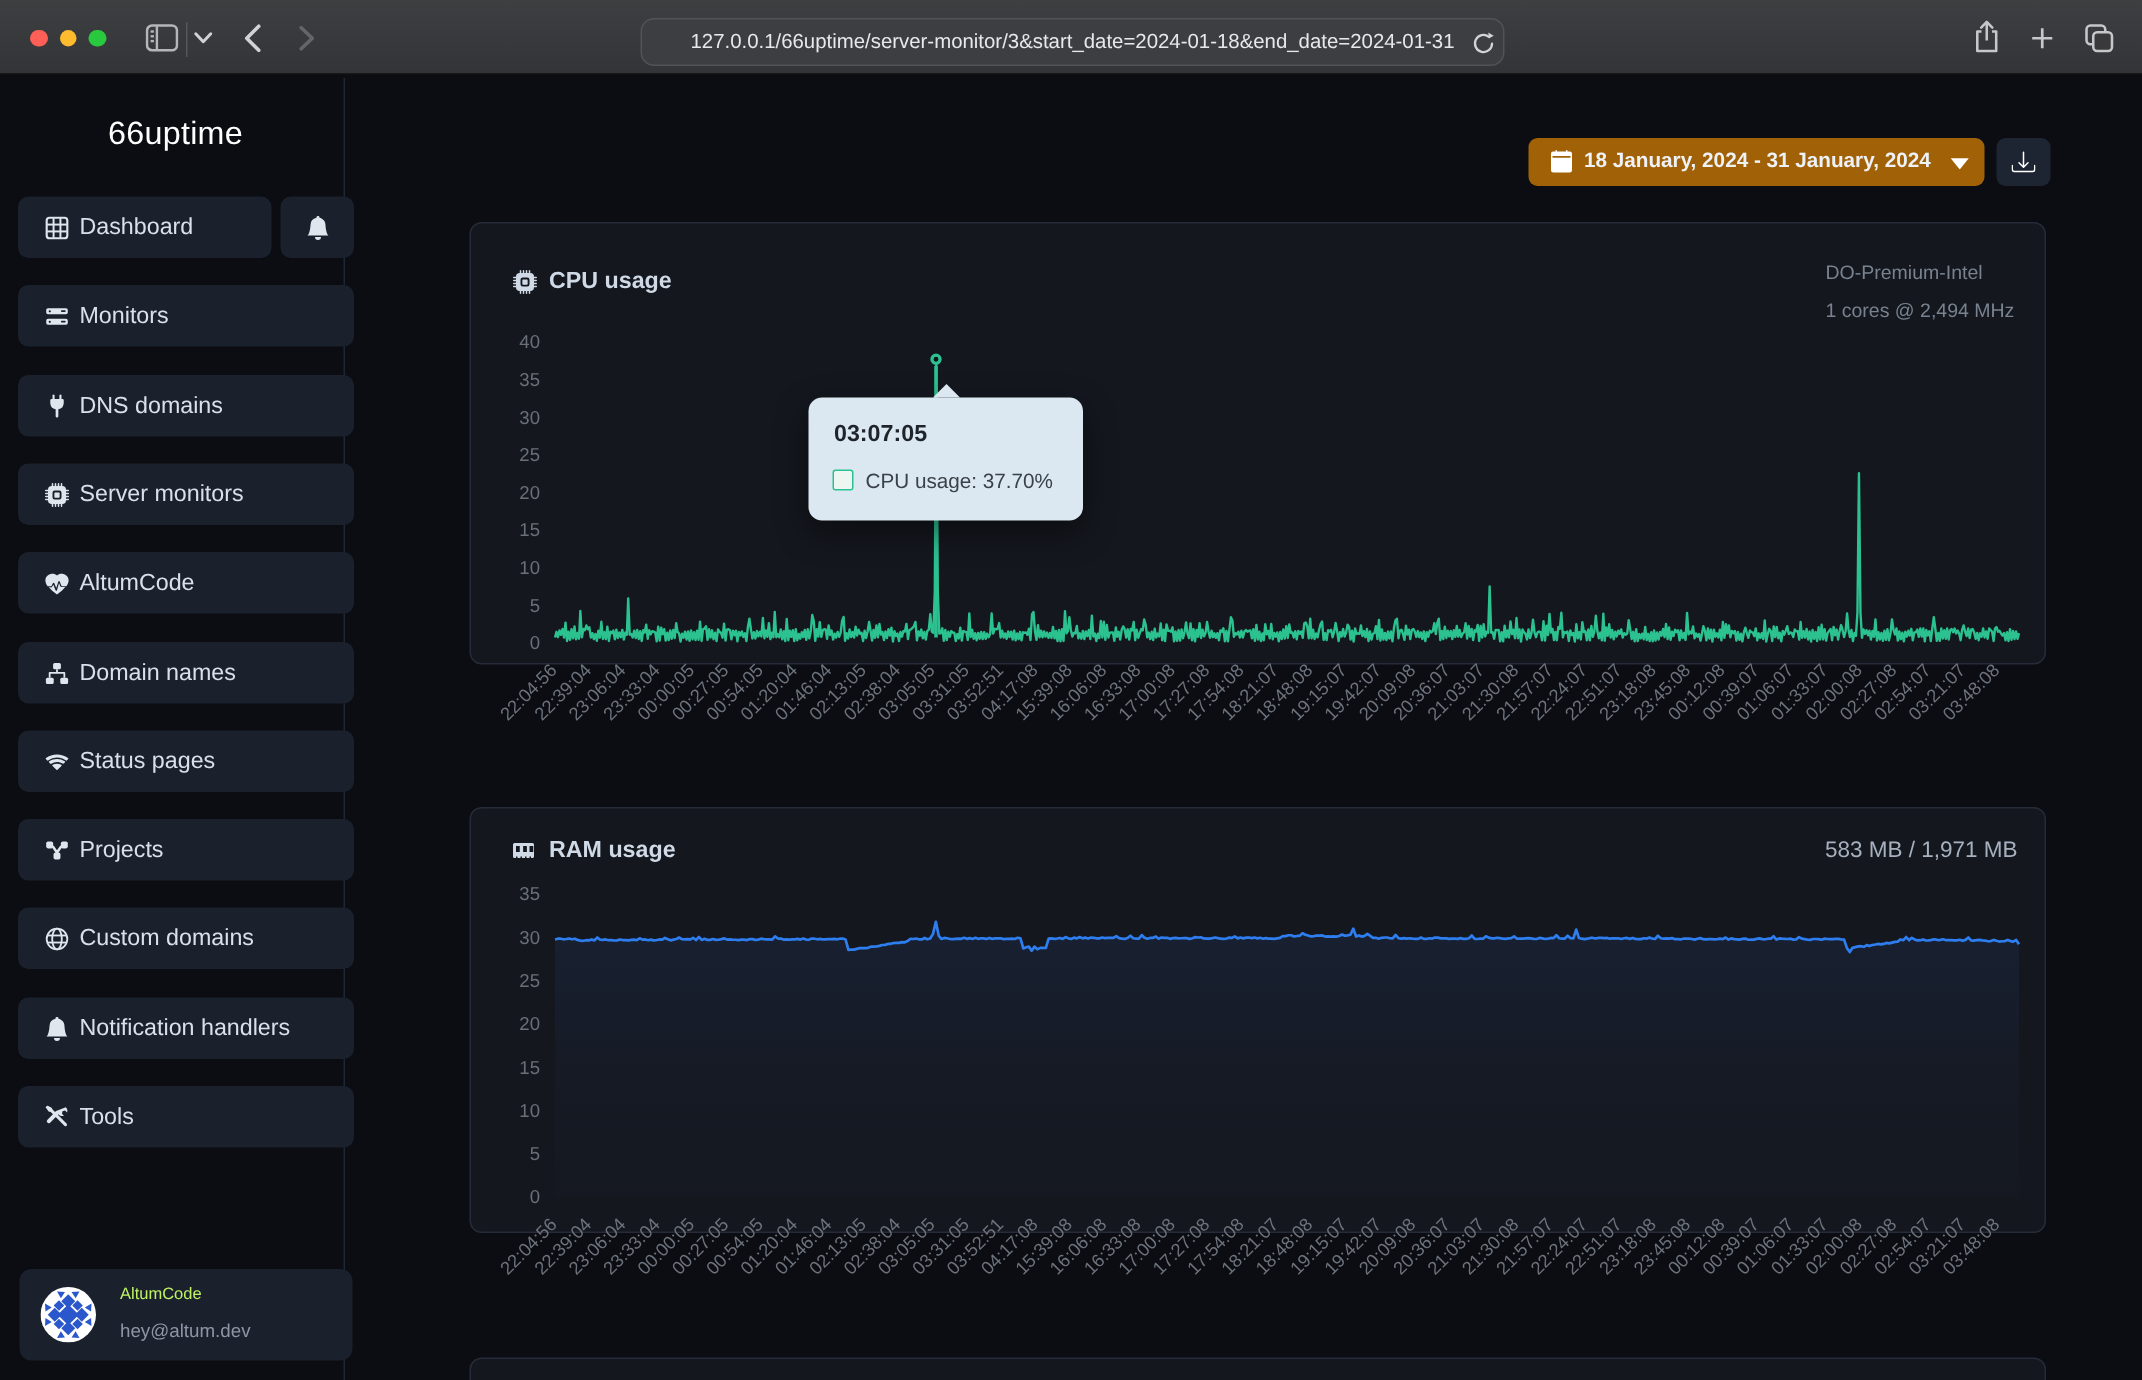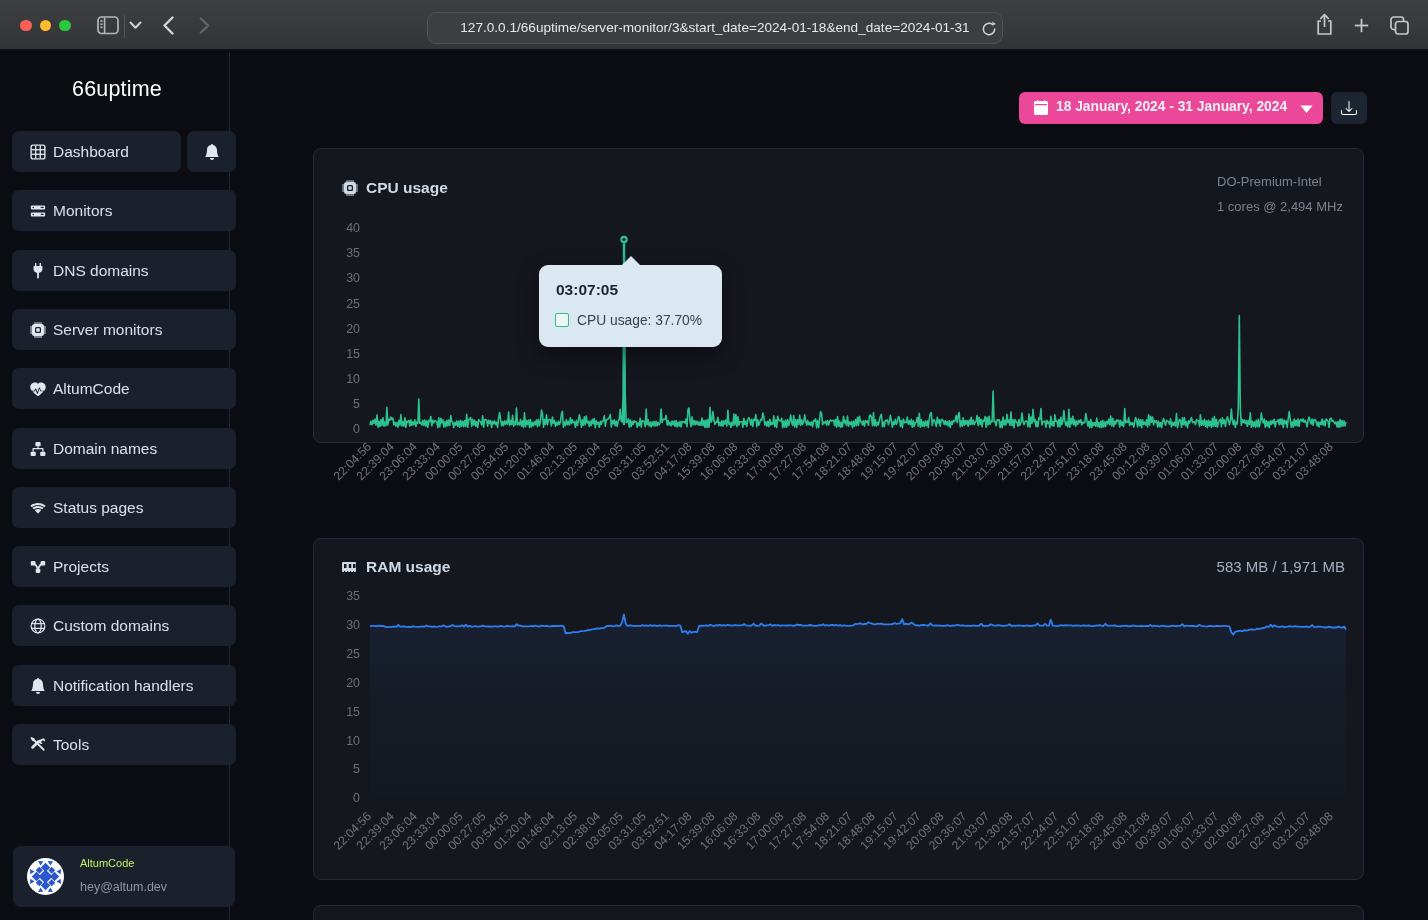--- a/index.html
+++ b/index.html
@@ -27,21 +27,21 @@
 
 
 .card { position:absolute; left:313px; width:1051px; background:#14171e;
   border:1px solid #252b38; border-radius:8px; }
 .ctitle { position:absolute; left:28px; top:30px; display:flex; align-items:center;
   color:#cfdae6; font-size:15.5px; font-weight:600; }
 .ctitle svg { margin-right:8px; width:16px; height:16px; }
 .yl { fill:#6a7078; font-size:12.4px; text-anchor:end; }
 .xl { fill:#6d737d; font-size:12.2px; text-anchor:end; }
 #datebtn { position:absolute; left:1019px; top:92px; width:304px; height:32px;
-  background:#ec4899; border-radius:6px; color:#eef1f6; font-size:13.8px; font-weight:700; }
+  background:#a16207; border-radius:6px; color:#eef1f6; font-size:13.8px; font-weight:700; }
 #dlbtn { position:absolute; left:1331px; top:92px; width:36px; height:32px;
   background:#1e2532; border-radius:6px; }
 #tooltip { position:absolute; left:225px; top:116px; width:183px; height:82px;
   background:#dbe7f1; border-radius:9px; box-shadow:0 8px 22px rgba(0,0,0,.45); }
 #tooltip:before { content:""; position:absolute; left:83px; top:-9px;
   border-left:9px solid transparent; border-right:9px solid transparent;
   border-bottom:9px solid #dbe7f1; }
 </style></head>
 <body>
 <div id="stage">
@@ -291,21 +291,21 @@
     <line x1="310" y1="95" x2="310" y2="276" stroke="#2cc290" stroke-width="2.4"></line>
     <circle cx="310" cy="90.5" r="2.7" fill="#10131a" stroke="#2cc290" stroke-width="2.2"></circle>
   </svg>
   <div id="tooltip">
     <div class="abs" style="left:17px;top:16px;color:#1f242b;font-size:15.5px;font-weight:700">03:07:05</div>
     <div class="abs" style="left:16px;top:48px;width:14px;height:14px;border:1.6px solid #2cc290;background:#eef6f2;border-radius:2px"></div>
     <div class="abs" style="left:38px;top:48px;color:#3a4148;font-size:13.8px">CPU usage: 37.70%</div>
   </div>
 </div>
 
-<div class="card" style="top:538px;height:342px">
+<div class="card" style="top:538px;height:284px">
   <div class="ctitle" style="top:19px">
     <svg width="18" height="18" viewBox="0 0 16 16" fill="#cfdae6">
       <path d="M1 3a1 1 0 0 0-1 1v8a1 1 0 0 0 1 1h1v-1h1v1h2v-1h1v1h2v-1h1v1h2v-1h1v1h1a1 1 0 0 0 1-1V4a1 1 0 0 0-1-1H1zm1 2h2.5v4H2V5zm4.75 0h2.5v4h-2.5V5zM11 5h2.5v4H11V5z"></path>
     </svg>
     <span>RAM usage</span>
   </div>
   <div class="abs" style="left:897px;top:19px;width:134px;text-align:right;color:#a6b0bf;font-size:15px">583 MB / 1,971 MB</div>
   <svg class="abs" style="left:0;top:0" width="1051" height="342" viewBox="0 0 1051 342">
     <defs>
       <linearGradient id="rg" x1="0" y1="0" x2="0" y2="1">

